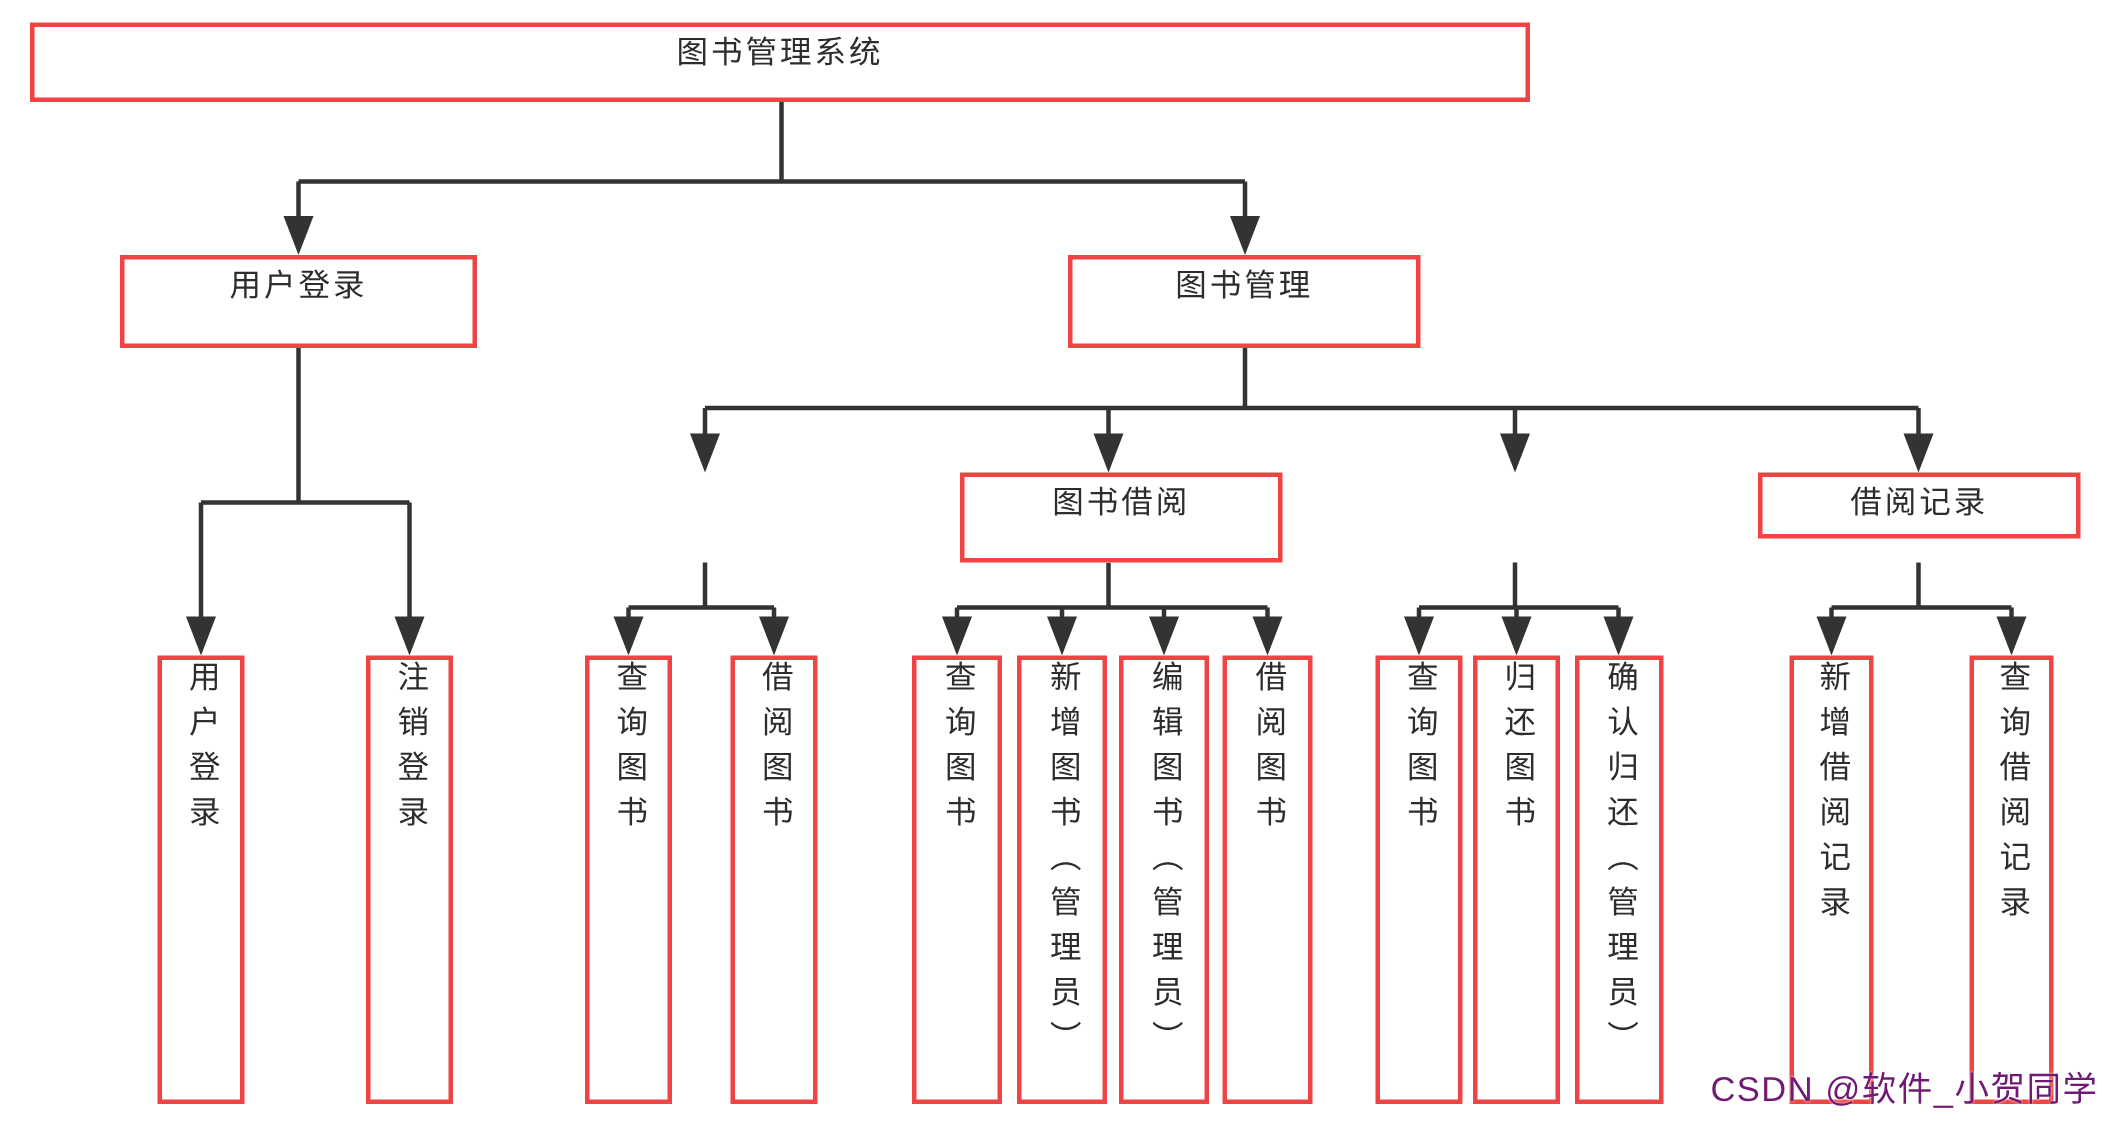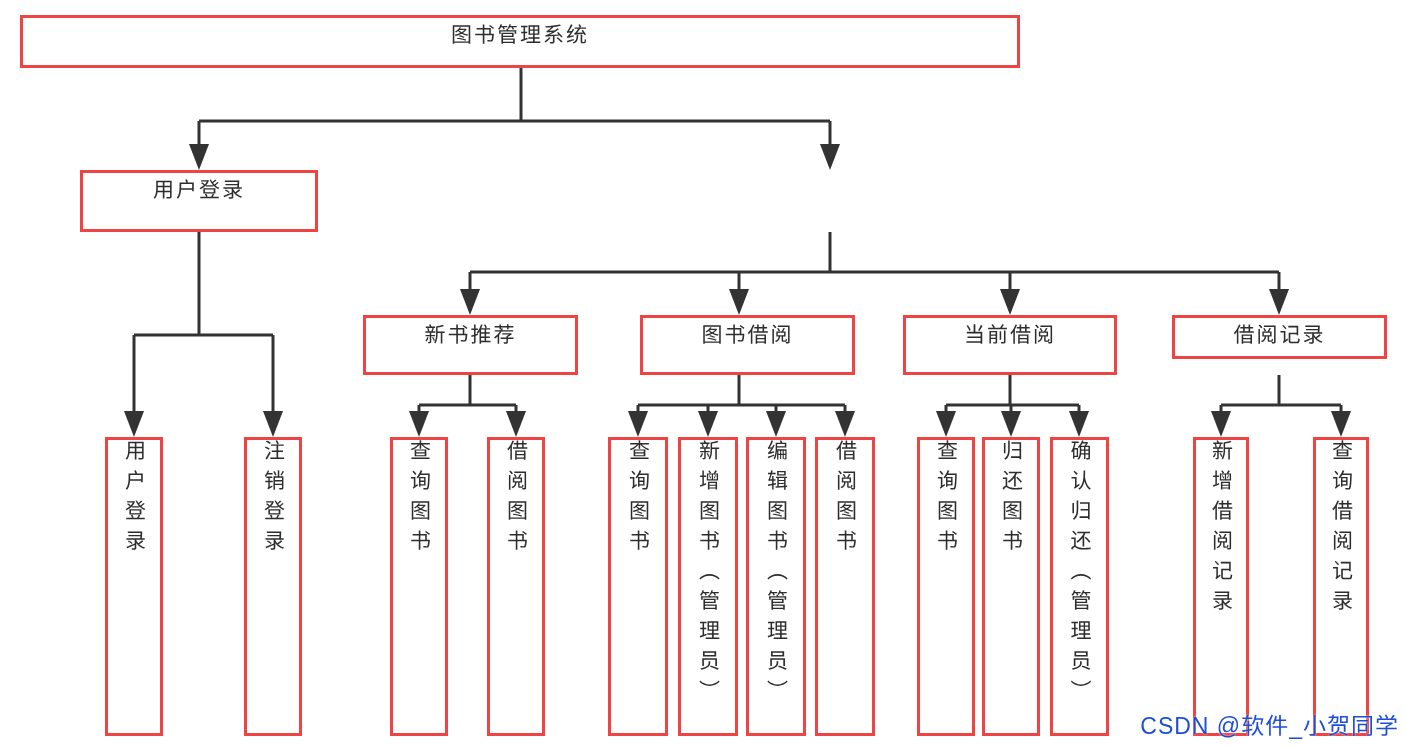--- a/index.html
+++ b/index.html
@@ -45,21 +45,21 @@
     line-height:1;
     font-size:21px;
     color:#2d2d2d;
   }
 
   .watermark {
     position:absolute;
     right:6px;
     bottom:6px;
     font-size:23px;
-    color:#1d4ed8;
+    color:#701a75;
     letter-spacing:1px;
     z-index:5;
     text-shadow:0 0 2px #ffffff;
   }
 </style>
 </head>
 <body>
 
 <div id="canvas">
 
@@ -132,29 +132,26 @@
     </g>
   </svg>
 
   <div class="node" style="left:20px;top:15px;width:1000px;height:53px">
     <span>图书管理系统</span>
   </div>
 
   <div class="node" style="left:80px;top:170px;width:238px;height:62px">
     <span>用户登录</span>
   </div>
+  <div class="node" style="left:712px;top:170px;width:235px;height:62px">
+    <span>图书管理</span>
+  </div>
 
-  <div class="node" style="left:363px;top:315px;width:215px;height:60px">
-    <span>新书推荐</span>
-  </div>
   <div class="node" style="left:640px;top:315px;width:215px;height:60px">
     <span>图书借阅</span>
-  </div>
-  <div class="node" style="left:903px;top:315px;width:214px;height:60px">
-    <span>当前借阅</span>
   </div>
   <div class="node" style="left:1172px;top:315px;width:215px;height:44px">
     <span>借阅记录</span>
   </div>
 
   <div class="node leaf" style="left:105px;width:58px">
     <span class="vlbl">用户登录</span>
   </div>
   <div class="node leaf" style="left:244px;width:58px">
     <span class="vlbl">注销登录</span>

